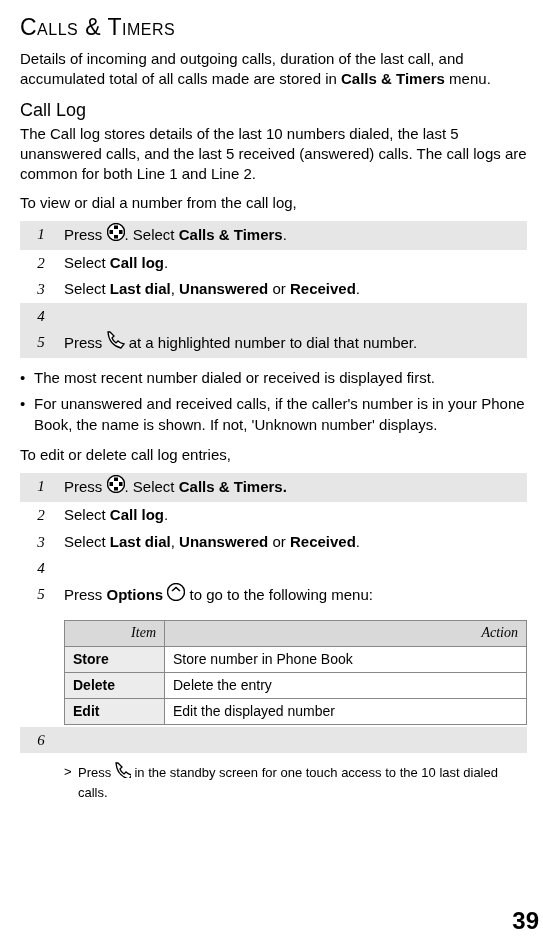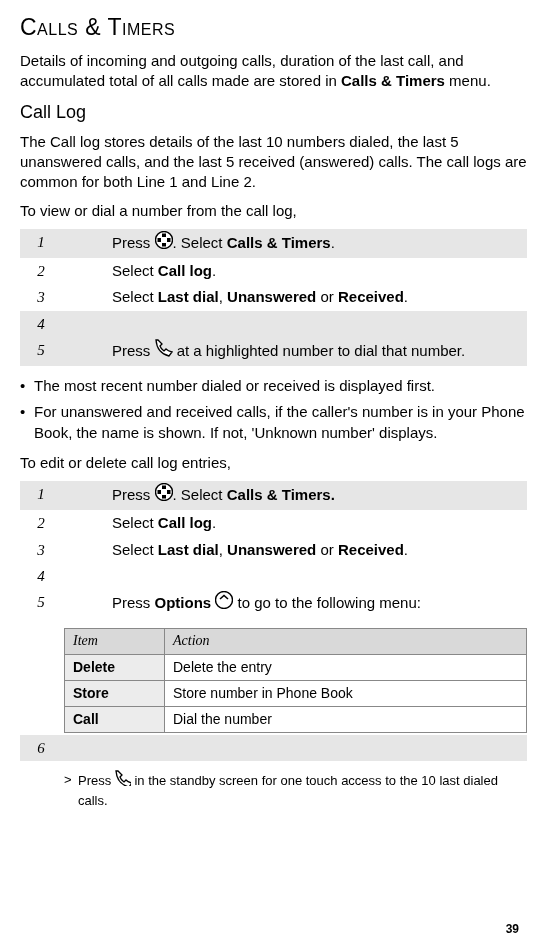--- a/index.html
+++ b/index.html
@@ -14,21 +14,21 @@
     font-size: 15px;
     line-height: 1.35;
   }
   h1 {
     font-variant: small-caps;
     font-weight: normal;
     font-size: 23px;
     letter-spacing: 0.5px;
     margin-bottom: 6px;
   }
-  p { margin-bottom: 8px; margin-top: 8px; }
+  p { margin-bottom: 8px; }
   h2 {
     font-weight: normal;
     font-size: 18px;
     margin-top: 8px;
     margin-bottom: 2px;
   }
   .steps {
     margin: 6px 0 10px 0;
   }
   .step-row {
@@ -41,21 +41,20 @@
     width: 30px;
     flex: 0 0 30px;
     text-align: center;
     font-style: italic;
     font-family: Georgia, serif;
     font-size: 15px;
   }
   .step-body {
     flex: 1;
     padding-left: 8px;
-    margin-left: 48px;
   }
   .step-body b { font-weight: bold; }
   .icon {
     display: inline-block;
     vertical-align: middle;
     position: relative;
     top: -1px;
   }
   .notes { margin: 6px 0 10px 0; }
   .note-row { display:flex; margin-bottom:6px; }
@@ -73,35 +72,35 @@
     border: 1px solid #888;
     padding: 3px 8px;
     text-align: left;
     vertical-align: top;
   }
   .opts-table th {
     background: #d9d9d9;
     font-style: italic;
     font-family: Georgia, serif;
     font-weight: normal;
-    text-align: left;
+    text-align: right;
   }
   .opts-table td.item {
     font-weight: bold;
     width: 100px;
     background: #ececec;
   }
   .tip-row { display:flex; margin-left:44px; margin-top:4px; font-size:13px; }
   .tip-mark { width:14px; flex:0 0 14px; }
   .pagenum {
     position: absolute;
     bottom: 10px;
-    right: 24px;
+    right: 4px;
     font-weight: bold;
-    font-size: 12px;
+    font-size: 24px;
     margin-left: 12px;
   }
 </style>
 </head>
 <body>
 
 <svg width="0" height="0" style="position:absolute">
   <defs>
     <g id="nav-key">
       <ellipse cx="9" cy="9" rx="8.5" ry="8.5" fill="#fff" stroke="#000" stroke-width="1.4"></ellipse>
@@ -217,30 +216,30 @@
 
 <table class="opts-table">
   <thead>
     <tr>
       <th>Item</th>
       <th>Action</th>
     </tr>
   </thead>
   <tbody>
     <tr>
+        <td class="item">Store</td>
+        <td>Store number in Phone Book</td>
+      </tr>
+    <tr>
         <td class="item">Delete</td>
         <td>Delete the entry</td>
       </tr>
     <tr>
-        <td class="item">Store</td>
-        <td>Store number in Phone Book</td>
-      </tr>
-    <tr>
-        <td class="item">Call</td>
-        <td>Dial the number</td>
+        <td class="item">Edit</td>
+        <td>Edit the displayed number</td>
       </tr>
   </tbody>
 </table>
 
 <div class="steps" style="margin-top:0">
   <div class="step-row shade">
     <div class="step-num">6</div>
   </div>
 </div>
 

